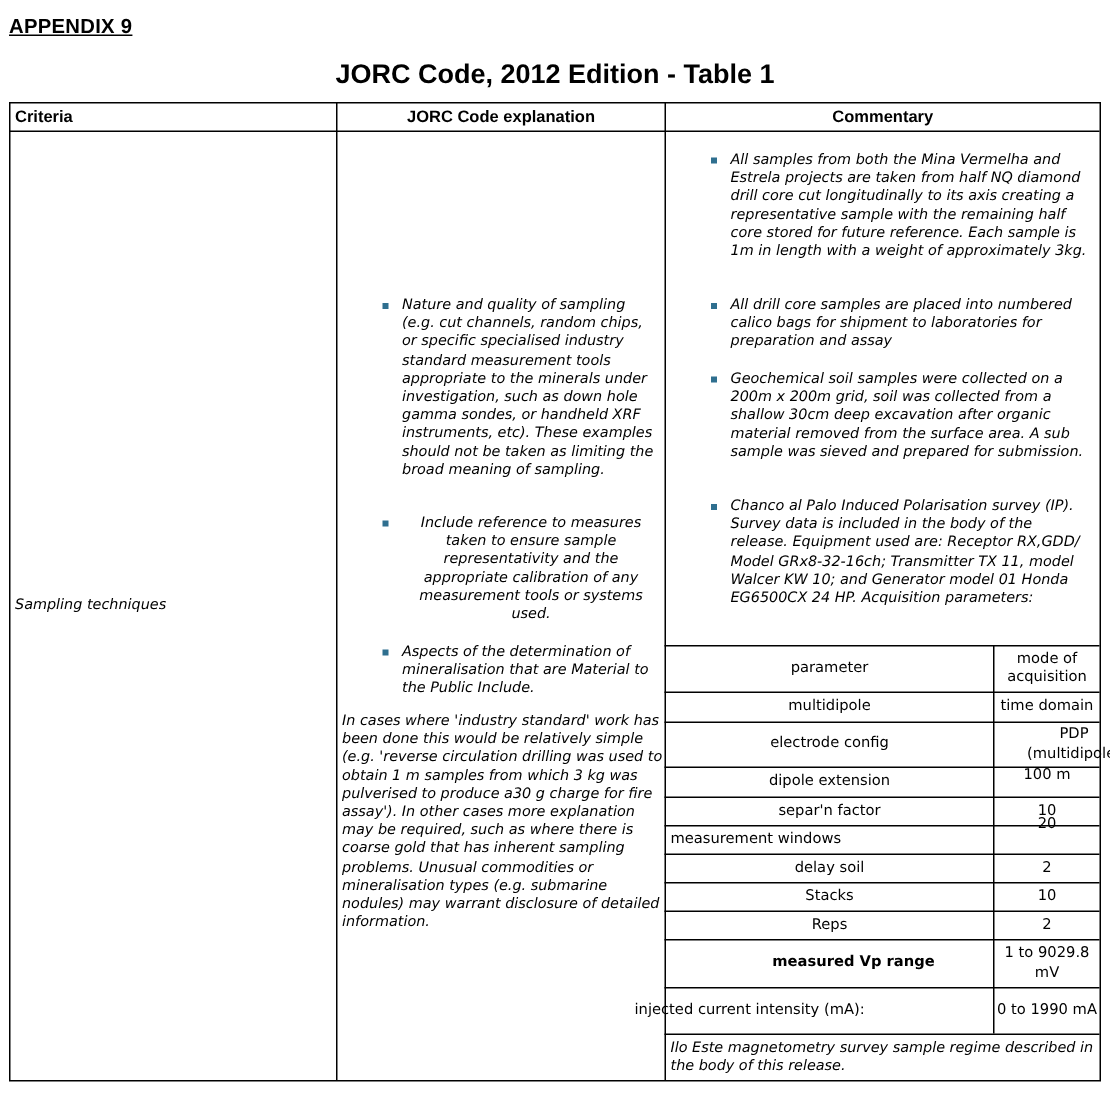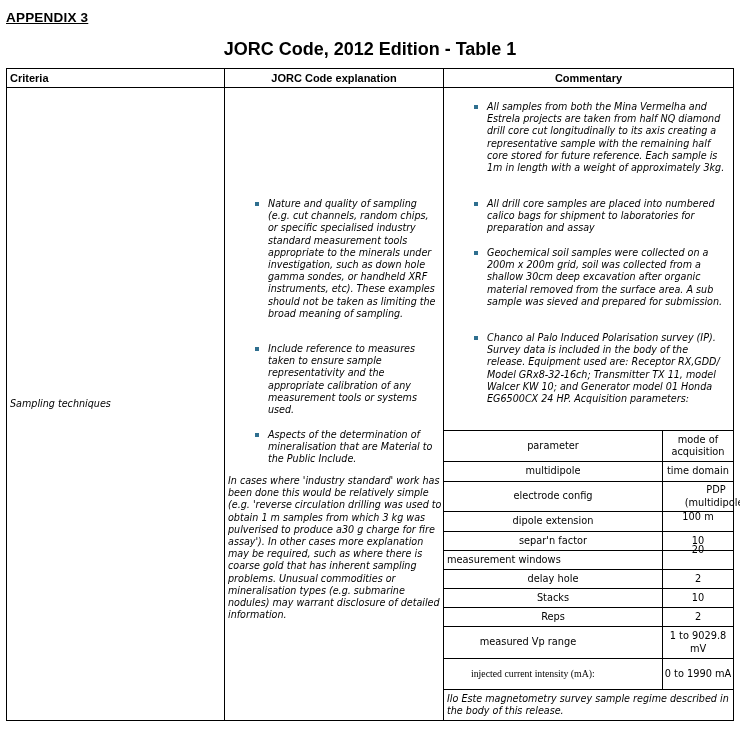--- a/index.html
+++ b/index.html
@@ -20,42 +20,42 @@
   .txt { font-size: 9.6px; line-height: 12.2px; font-style: italic; }
   .bul { position: absolute; }
   .bul .sq { position: absolute; left: -13px; top: 4px; width: 4px; height: 4px; background: #2f6f8f; }
   .cell { position: absolute; font-size: 9.8px; line-height: 12.2px; text-align: center;
           display: flex; align-items: center; justify-content: center; }
   .cell.left { justify-content: flex-start; padding-left: 3px; }
 </style>
 </head>
 <body>
 
-<div class="appendix">APPENDIX 3</div>
+<div class="appendix">APPENDIX 9</div>
 <div class="title">JORC Code, 2012 Edition - Table 1</div>
 
 <div>
   <div class="frame"></div>
 
   <div class="hline" style="left:6px; width:727px; top:87px;"></div>
 
   <div class="vline" style="left:224px; height:652px;"></div>
   <div class="vline" style="left:443px; height:652px;"></div>
 
   <div class="hdr" style="left:10px;">Criteria</div>
   <div class="hdr" style="left:225px; width:218px; text-align:center;">JORC Code explanation</div>
   <div class="hdr" style="left:444px; width:289px; text-align:center;">Commentary</div>
 
   <div class="txt" style="position:absolute; left:10px; top:398px;">Sampling techniques</div>
 
   <div class="txt bul" style="left:268px; top:198px; width:172px;">
     <span class="sq"></span>
     <span>Nature and quality of sampling (e.g. cut channels, random chips, or specific specialised industry standard measurement tools appropriate to the minerals under investigation, such as down hole gamma sondes, or handheld XRF instruments, etc). These examples should not be taken as limiting the broad meaning of sampling.</span>
   </div>
-  <div class="txt bul" style="left:268px; top:343px; width:172px;">
+  <div class="txt bul" style="left:268px; top:343px; width:172px;text-align:center;">
     <span class="sq"></span>
     <span>Include reference to measures taken to ensure sample representativity and the appropriate calibration of any measurement tools or systems used.</span>
   </div>
   <div class="txt bul" style="left:268px; top:429px; width:174px;">
     <span class="sq"></span>
     <span>Aspects of the determination of mineralisation that are Material to the Public Include.</span>
   </div>
   <div class="txt" style="position:absolute; left:228px; top:475px; width:214px;">In cases where 'industry standard' work has been done this would be relatively simple (e.g. 'reverse circulation drilling was used to obtain 1 m samples from which 3 kg was pulverised to produce a30 g charge for fire assay'). In other cases more explanation may be required, such as where there is coarse gold that has inherent sampling problems. Unusual commodities or mineralisation types (e.g. submarine nodules) may warrant disclosure of detailed information.</div>
 
   <div class="txt bul" style="left:487px; top:101px; width:242px;">
@@ -101,30 +101,30 @@
 
     <div class="cell" style="left:444px; top:512px; width:218px; height:19px;">dipole extension</div>
     <div class="cell" style="left:663px; top:508px; width:70px; height:19px;">100 m</div>
 
     <div class="cell" style="left:444px; top:532px; width:218px; height:18px;">separ'n factor</div>
     <div class="cell" style="left:663px; top:532px; width:70px; height:18px;">10</div>
 
     <div class="cell left" style="left:444px; top:551px; width:215px; height:18px;">measurement windows</div>
     <div class="cell" style="left:663px; top:541px; width:70px; height:18px;">20</div>
 
-    <div class="cell" style="left:444px; top:570px; width:218px; height:18px;">delay hole</div>
+    <div class="cell" style="left:444px; top:570px; width:218px; height:18px;">delay soil</div>
     <div class="cell" style="left:663px; top:570px; width:70px; height:18px;">2</div>
 
     <div class="cell" style="left:444px; top:589px; width:218px; height:18px;">Stacks</div>
     <div class="cell" style="left:663px; top:589px; width:70px; height:18px;">10</div>
 
     <div class="cell" style="left:444px; top:608px; width:218px; height:18px;">Reps</div>
     <div class="cell" style="left:663px; top:608px; width:70px; height:18px;">2</div>
 
-    <div class="cell" style="left:419px; top:627px; width:218px; height:31px;">measured Vp range</div>
+    <div class="cell" style="left:460px; top:627px; width:218px; height:31px;font-weight:bold;">measured Vp range</div>
     <div class="cell" style="left:663px; top:627px; width:70px; height:31px;">1 to 9029.8 mV</div>
 
-    <div class="cell left" style="left:468px; top:659px; width:215px; height:30px;font-family:Liberation Serif, serif;">injected current intensity (mA):</div>
+    <div class="cell left" style="left:420px; top:659px; width:215px; height:30px;">injected current intensity (mA):</div>
     <div class="cell" style="left:663px; top:659px; width:70px; height:30px;">0 to 1990 mA</div>
   </div>
 
   <div class="txt" style="position:absolute; left:447px; top:693px; width:284px;">Ilo Este magnetometry survey sample regime described in the body of this release.</div>
 </div>
 
 </body></html>

